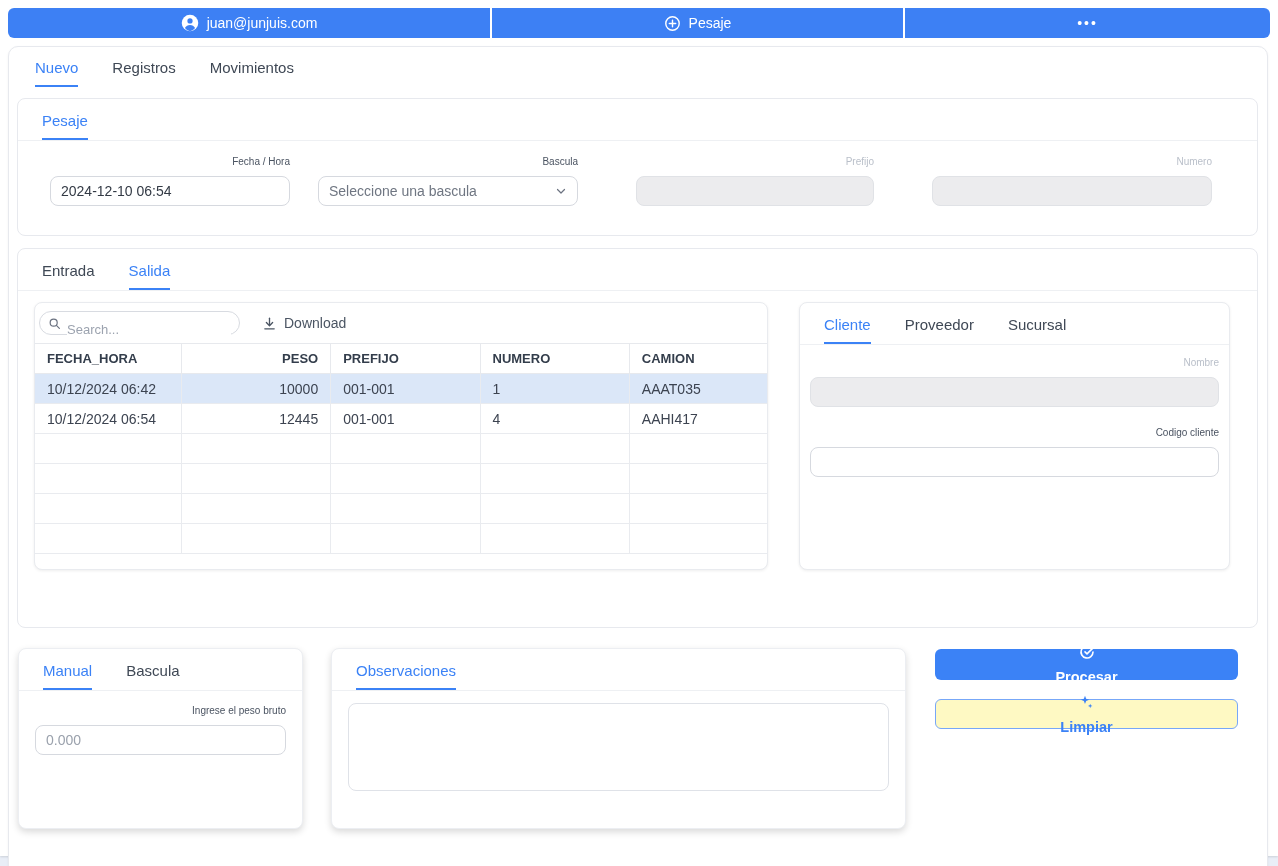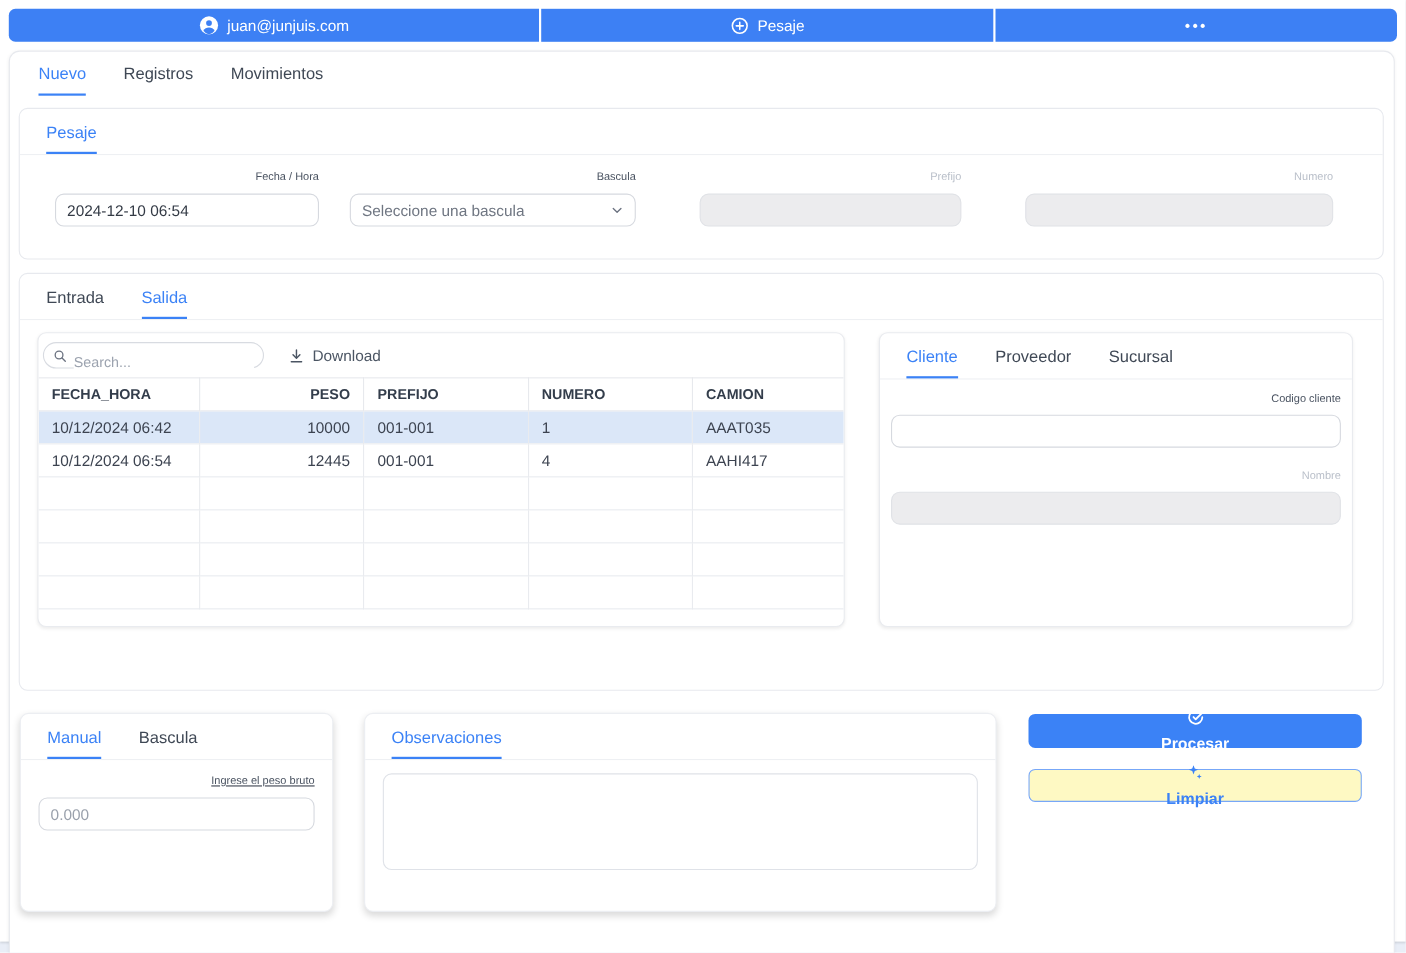--- a/index.html
+++ b/index.html
@@ -90,21 +90,21 @@
   }
   .grid .num { text-align:right; }
   .grid tr.selected td { background:#dbe7f8; }
   .c0{width:20.0%} .c1{width:20.4%} .c2{width:20.4%} .c3{width:20.4%} .c4{width:18.8%}
 
   
   .party-body { padding:12px 10px 0 10px; }
   .party-body .field { margin-bottom:20px; }
 
   
-  .manual-body { padding:14px 16px 4px 16px;text-decoration:underline; }
+  .manual-body { padding:14px 16px 4px 16px; }
   .obs-body { padding:12px 16px 0 16px; }
   .obs-textarea {
     width:100%; height:88px; border:1px solid #dfe2e8; border-radius:8px; resize:none;
     padding:8px 10px; font-size:14px; font-family:"Liberation Sans", sans-serif; color:#333; outline:none;
   }
   .actions { position:absolute; left:926px; top:602px; width:303px; }
   .btn {
     width:100%; display:flex; align-items:center; justify-content:center; gap:9px;
     border-radius:6px; font-size:14.5px; font-weight:bold; cursor:pointer;
     font-family:"Liberation Sans", sans-serif;
@@ -270,26 +270,26 @@
     </div>
 
     <div class="inner-card party-card">
       <div class="card-tabs-head tabs">
         <div class="tab active">Cliente</div>
         <div class="tab">Proveedor</div>
         <div class="tab">Sucursal</div>
       </div>
       <div class="party-body">
         <div class="field">
+          <label class="disabled">Nombre</label>
+          <input class="tinput" type="text" disabled="" value="" style="">
+        </div>
+        <div class="field">
           <label>Codigo cliente</label>
           <input class="tinput" type="text" value="" style="">
-        </div>
-        <div class="field">
-          <label class="disabled">Nombre</label>
-          <input class="tinput" type="text" disabled="" value="" style="">
         </div>
       </div>
     </div>
   </div>
 
   <div class="elev-card manual-card">
     <div class="card-tabs-head tabs">
       <div class="tab active">Manual</div>
       <div class="tab">Bascula</div>
     </div>

